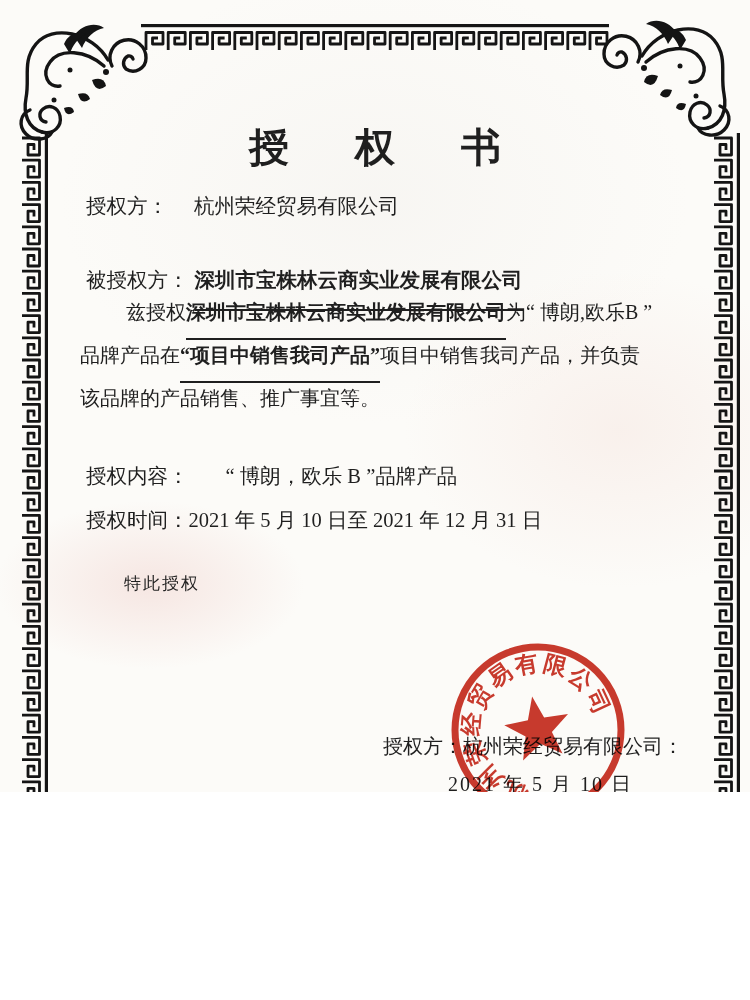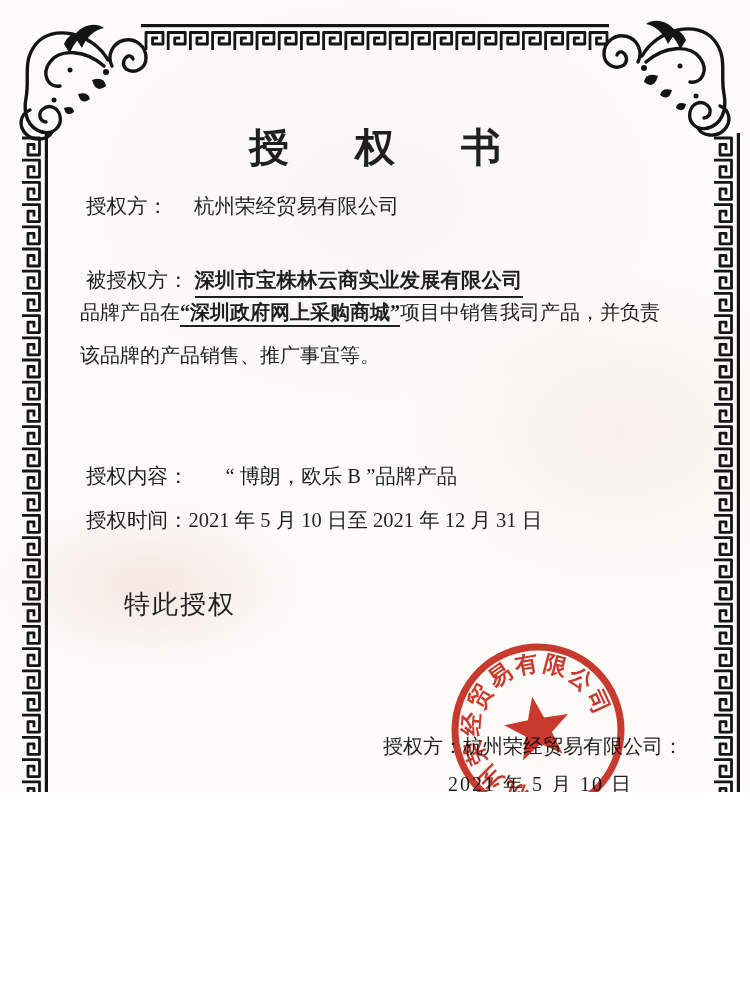--- a/index.html
+++ b/index.html
@@ -28,30 +28,30 @@
   .border-v.right{left:740px;top:133px;}
   
   .abs{position:absolute;white-space:nowrap;}
   .title{left:0;top:120px;width:100%;text-align:center;font-size:40px;font-weight:700;
          letter-spacing:28px;text-indent:28px;}
   .fieldrow{left:86px;font-size:20.5px;display:flex;align-items:baseline;}
   .row-authorizer{top:192px;}
   .row-authorizer .val{margin-left:26px;}
   .row-authorizee{top:246px;margin-top:20px;}
   .row-authorizee .val{margin-left:6px;}
-  .u{border-bottom:2px solid #1f1f1f;padding-bottom:2px;font-weight:600;text-align:right;}
+  .u{border-bottom:2px solid #1f1f1f;padding-bottom:15px;font-weight:600;text-align:right;}
   .para{left:80px;top:291px;font-size:20px;line-height:43px;}
   .pline{white-space:nowrap;}
   .pline.indent{text-indent:46px;}
   .pline .u{font-weight:600;}
   .row-content{top:462px;gap:25px;}
   .row-content .val{margin-left:12px;}
   .row-period{top:506px;justify-content:space-between;}
   .row-period .val{}
-  .closing{left:124px;top:587px;font-size:26px;letter-spacing:2px;}
+  .closing{left:124px;top:572px;font-size:17px;letter-spacing:2px;}
   .sig-label{left:383px;top:733px;font-size:20px;}
   .sig-date{left:448px;top:771px;font-size:20px;letter-spacing:2px;}
   
   .stamp{position:absolute;left:446px;top:638px;width:184px;height:184px;
          opacity:.92;mix-blend-mode:multiply;}
   .stamp text{font-family:"Liberation Serif","DejaVu Serif",serif;font-weight:700;}
 </style>
 </head>
 <body>
 
@@ -228,22 +228,25 @@
     <span class="lbl">授权方：</span>
     <span class="val">杭州荣经贸易有限公司</span>
   </div>
 
   <div class="abs fieldrow row-authorizee">
     <span class="lbl">被授权方：</span>
     <span class="val u">深圳市宝株林云商实业发展有限公司</span>
   </div>
 
   <div class="abs para">
+    <div class="pline indent">
+      <span>兹授权</span><span class="u">深圳市宝株林云商实业发展有限公司</span><span>为“ 博朗,欧乐B ”</span>
+    </div>
     <div class="pline">
-      <span>品牌产品在</span><span class="u">“深圳政府网上采购商城”</span><span>项目中销售我司产品，并负责</span>
+      <span>品牌产品在</span><span class="u">“项目中销售我司产品”</span><span>项目中销售我司产品，并负责</span>
     </div>
     <div class="pline">
       <span>该品牌的产品销售、推广事宜等。</span>
     </div>
   </div>
 
   <div class="abs fieldrow row-content">
     <span class="lbl">授权内容：</span>
     <span class="val">“  博朗，欧乐 B ”品牌产品</span>
   </div>

